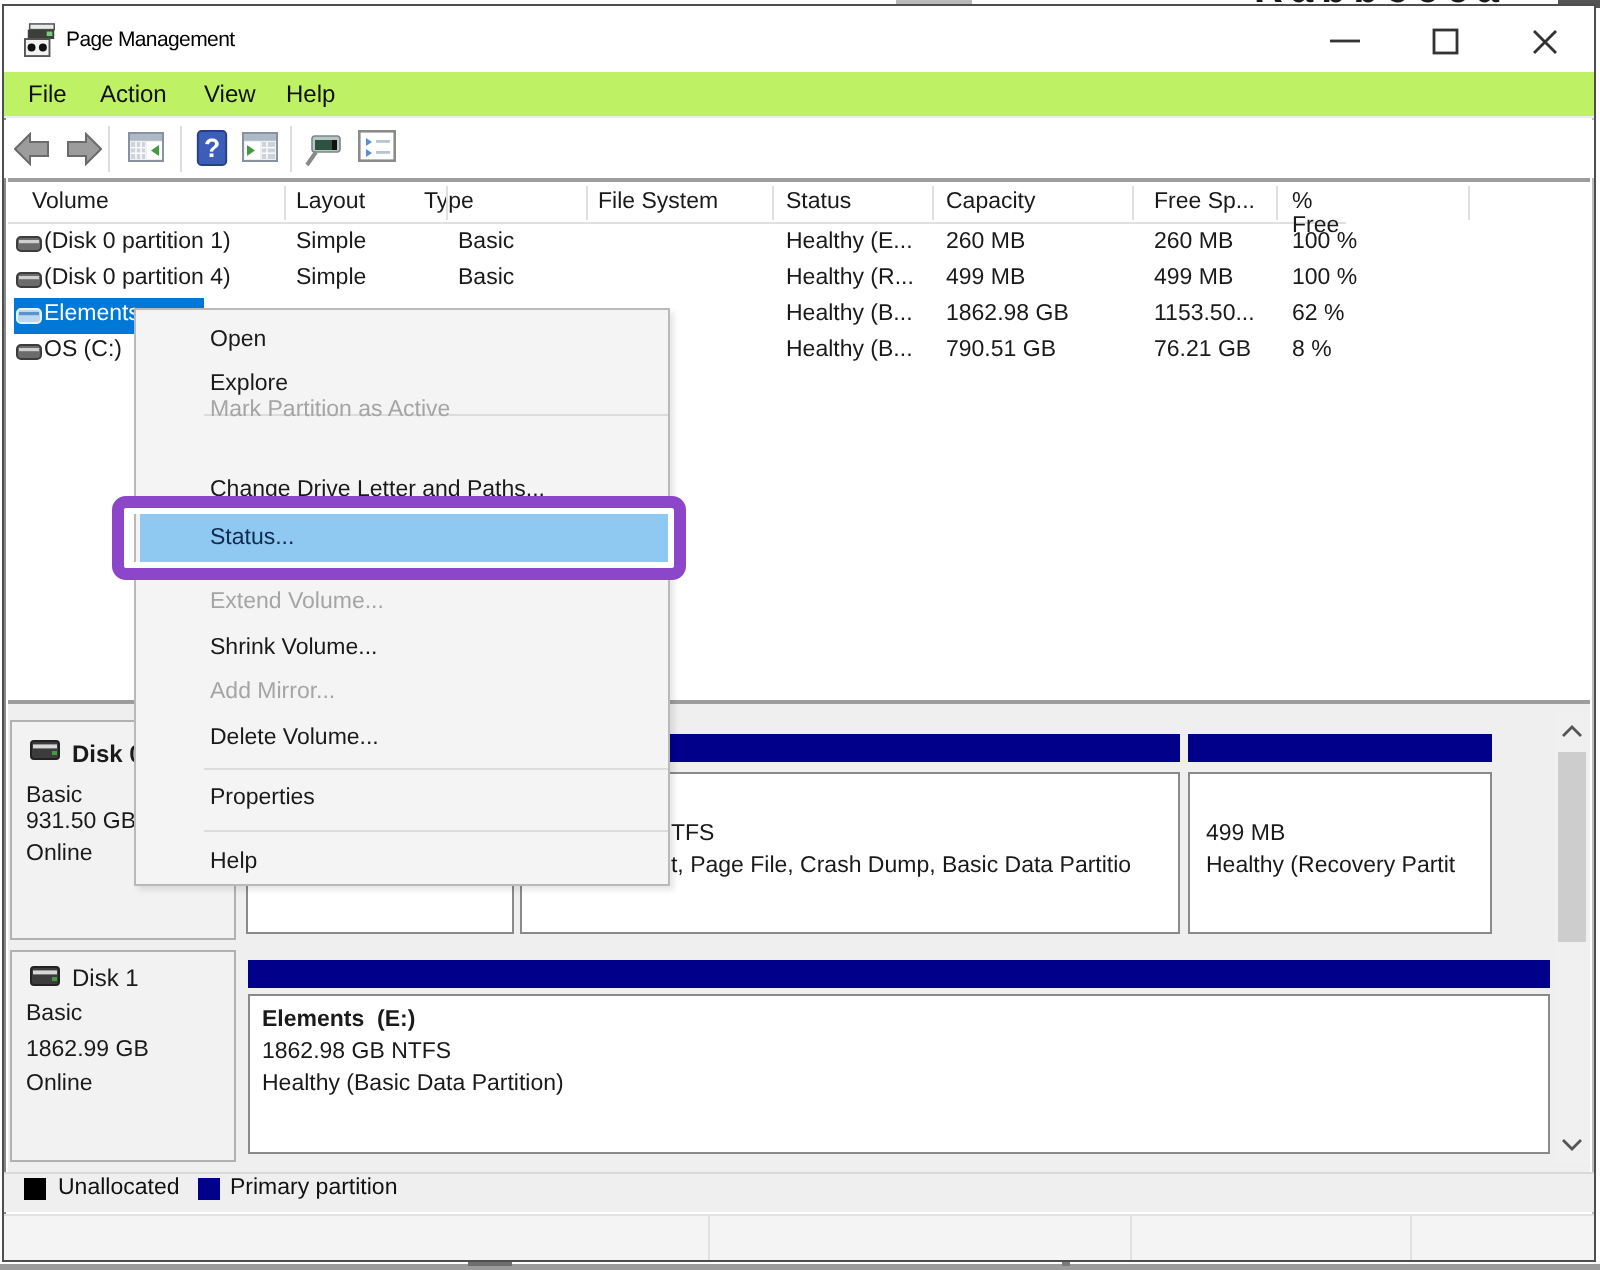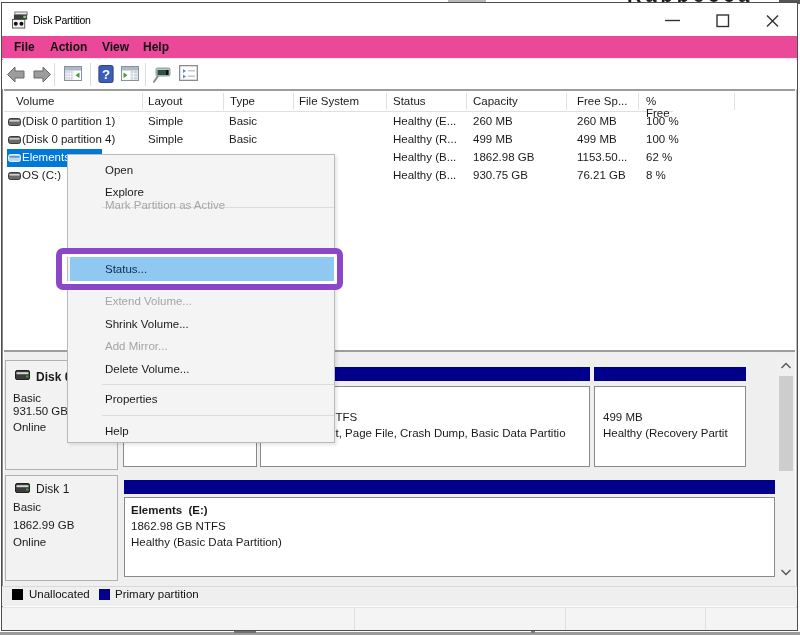--- a/index.html
+++ b/index.html
@@ -8,21 +8,21 @@
 #stage { position:absolute; top:0; left:0; width:800px; height:635px; background:#fff; }
 .abs { position:absolute; }
 
 #win { position:absolute; left:1px; top:2px; width:797px; height:629px; border:1px solid #4e4e4e; background:#fff; box-shadow:inset 1px 1px 0 #8a8a8a, inset -1px -1px 0 #bdbdbd; }
 
 #below { position:absolute; left:0; top:632px; width:800px; height:3px; background:#9b9b9b; }
 
 #titlebar { position:absolute; left:0; top:0; width:795px; height:33px; background:#fff; }
 .title-text { position:absolute; left:31px; top:11px; font-size:10.5px; letter-spacing:-0.3px; color:#000; }
 
-#menubar { position:absolute; left:0; top:33px; width:795px; height:23px; background:#ec4899; border-bottom:1px solid #ececec; font-size:12px; color:#111;font-weight:bold; }
+#menubar { position:absolute; left:0; top:33px; width:795px; height:23px; background:#bef264; border-bottom:1px solid #ececec; font-size:12px; color:#111; }
 #menubar span { position:absolute; top:4px; }
 
 #toolbar { position:absolute; left:0; top:57px; width:795px; height:29px; background:#fff; }
 .tsep { position:absolute; top:3px; width:1px; height:23px; background:#dcdcdc; }
 
 #listpane { position:absolute; left:2px; top:86px; width:791px; height:263px; background:#fff; border-top:2px solid #9d9d9d; border-bottom:2px solid #9d9d9d; }
 #lheader { position:absolute; left:0; top:0; width:669px; height:21px; background:#fff; border-bottom:1px solid #e0e0e0; font-size:11.5px; color:#1a1a1a; }
 #lheader .h { position:absolute; top:4px; }
 #lheader .hs { position:absolute; top:2px; width:1px; height:17px; background:#e0e0e0; }
 .lrow { position:absolute; left:0; width:791px; height:18px; font-size:11.5px; color:#1a1a1a; }
@@ -57,21 +57,21 @@
   <div id="win">
     <div id="titlebar">
       <svg class="abs" style="left:10px;top:8px" width="17" height="18" viewBox="0 0 18 19">
         <rect x="3" y="1" width="13" height="3" fill="#e8ece8" stroke="#555" stroke-width="0.8"></rect>
         <rect x="2" y="4" width="14" height="5" fill="#3a3f3a"></rect>
         <rect x="12" y="5" width="3" height="2.4" fill="#7fc97f"></rect>
         <rect x="0.5" y="9" width="13" height="9" fill="#f2f2f2" stroke="#555" stroke-width="1"></rect>
         <circle cx="4" cy="13.5" r="2.1" fill="#111"></circle>
         <circle cx="10" cy="13.5" r="2.1" fill="#111"></circle>
       </svg>
-      <span class="title-text">Disk Partition</span>
+      <span class="title-text">Page Management</span>
       <svg class="abs" style="left:658px;top:0" width="130" height="30" viewBox="0 0 130 30">
         <line x1="5" y1="17.5" x2="20" y2="17.5" stroke="#333" stroke-width="1.4"></line>
         <rect x="57" y="12" width="11.5" height="11.5" fill="none" stroke="#333" stroke-width="1.4"></rect>
         <line x1="107" y1="12.5" x2="118" y2="23.5" stroke="#333" stroke-width="1.4"></line>
         <line x1="118" y1="12.5" x2="107" y2="23.5" stroke="#333" stroke-width="1.4"></line>
       </svg>
     </div>
     <div id="menubar">
       <span style="left:12px">File</span>
       <span style="left:48px">Action</span>
@@ -123,21 +123,21 @@
         <path d="M4 4 L7 6 L4 8 Z" fill="#5a8fd0"></path>
         <rect x="9" y="5" width="7" height="1.4" fill="#b9c4d2"></rect>
         <path d="M4 9.5 L7 11.5 L4 13.5 Z" fill="#5a8fd0"></path>
         <rect x="9" y="10.5" width="7" height="1.4" fill="#b9c4d2"></rect>
       </svg>
     </div>
     <div id="listpane">
       <div id="lheader">
         <span class="h" style="left:12px">Volume</span>
         <span class="h" style="left:144px">Layout</span>
-        <span class="h" style="left:226px">Type</span>
+        <span class="h" style="left:208px">Type</span>
         <span class="h" style="left:295px">File System</span>
         <span class="h" style="left:389px">Status</span>
         <span class="h" style="left:469px">Capacity</span>
         <span class="h" style="left:573px">Free Sp...</span>
         <span class="h" style="left:642px">% Free</span>
         <span class="hs" style="left:138px"></span>
         <span class="hs" style="left:219px"></span>
         <span class="hs" style="left:289px"></span>
         <span class="hs" style="left:382px"></span>
         <span class="hs" style="left:462px"></span>
@@ -183,21 +183,21 @@
         <span style="left:573px">1153.50...</span>
         <span style="left:642px">62 %</span>
       </div>
       <div class="lrow" style="top:76px">
         <svg class="abs" style="left:4px;top:5px" width="13" height="8" viewBox="0 0 13 8">
             <rect x="0.5" y="0.5" width="12" height="7" rx="2" fill="#6b6b6b" stroke="#3c3c3c"></rect>
             <rect x="1.5" y="2" width="10" height="1.6" fill="#cfcfcf"></rect>
           </svg>
         <span style="left:18px">OS (C:)</span>
         <span style="left:389px">Healthy (B...</span>
-        <span style="left:469px">930.75 GB</span>
+        <span style="left:469px">790.51 GB</span>
         <span style="left:573px">76.21 GB</span>
         <span style="left:642px">8 %</span>
       </div>
     </div>
     <div class="abs" style="left:2px;top:349px;width:791px;height:2px;background:#efefef"></div>
     <div id="bottompane">
       <div class="diskpanel" style="top:6px;height:110px"></div>
       <svg class="abs" style="left:11px;top:16px" width="15" height="10" viewBox="0 0 15 10">
           <rect x="0.5" y="0.5" width="14" height="9" rx="1.5" fill="#3c3c3c" stroke="#222"></rect>
           <rect x="1.5" y="2.2" width="12" height="2" fill="#d8d8d8"></rect>
@@ -254,20 +254,21 @@
       <span class="abs" style="left:27px;top:1px">Unallocated</span>
       <div class="abs" style="left:97px;top:2px;width:11px;height:11px;background:#00008b"></div>
       <span class="abs" style="left:113px;top:1px">Primary partition</span>
     </div>
   </div>
   <div id="cmenu">
     <div class="mi" style="top:9px">Open</div>
     <div class="mi" style="top:31px">Explore</div>
     <div class="msep" style="top:52px"></div>
     <div class="mi dis" style="top:44px">Mark Partition as Active</div>
+    <div class="mi" style="top:84px">Change Drive Letter and Paths...</div>
     <div id="fmt-hl"></div>
     <div class="mi" style="top:108px;color:#0d2b4d">Status...</div>
     <div class="mi dis" style="top:140px">Extend Volume...</div>
     <div class="mi" style="top:163px">Shrink Volume...</div>
     <div class="mi dis" style="top:185px">Add Mirror...</div>
     <div class="mi" style="top:208px">Delete Volume...</div>
     <div class="msep" style="top:229px"></div>
     <div class="mi" style="top:238px">Properties</div>
     <div class="msep" style="top:260px"></div>
     <div class="mi" style="top:270px">Help</div>

